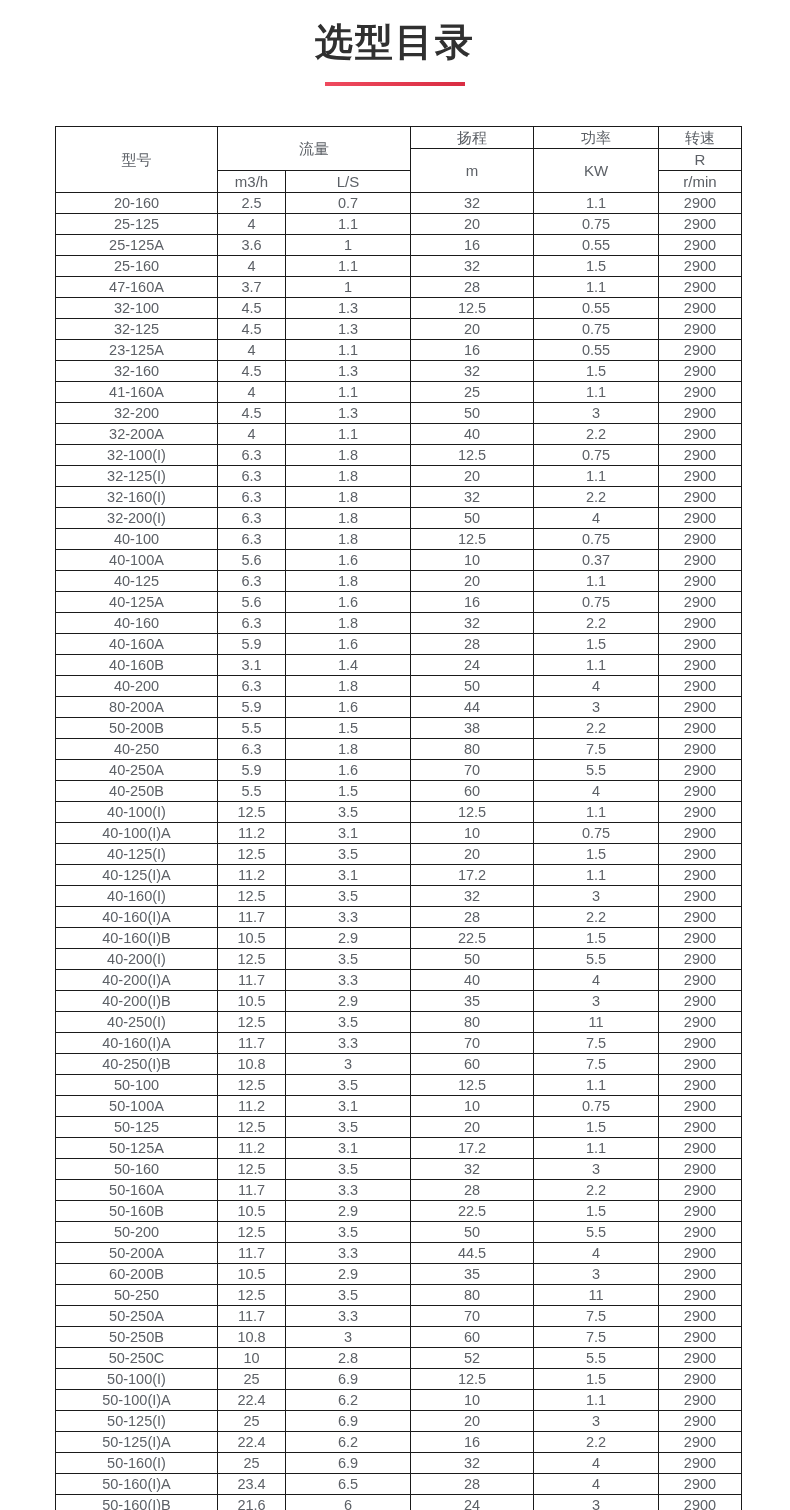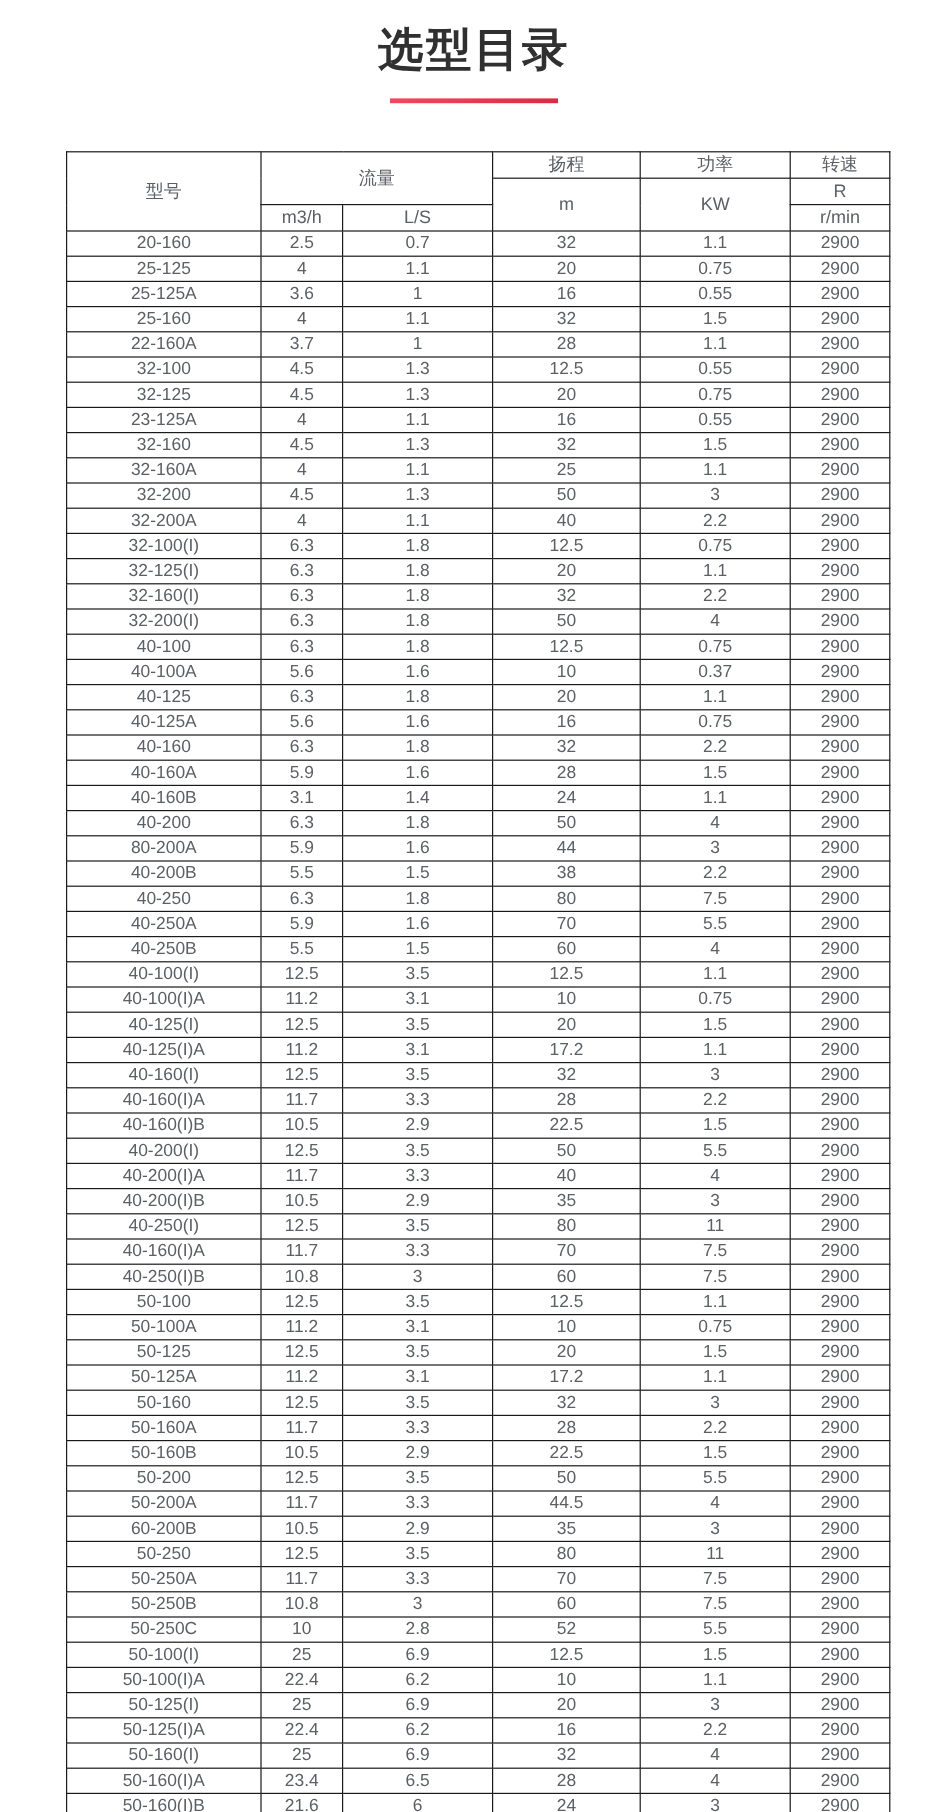--- a/index.html
+++ b/index.html
@@ -129,21 +129,21 @@
         </tr>
         <tr>
           <td>25-160</td>
           <td>4</td>
           <td>1.1</td>
           <td>32</td>
           <td>1.5</td>
           <td>2900</td>
         </tr>
         <tr>
-          <td>22-160A</td>
+          <td>47-160A</td>
           <td>3.7</td>
           <td>1</td>
           <td>28</td>
           <td>1.1</td>
           <td>2900</td>
         </tr>
         <tr>
           <td>32-100</td>
           <td>4.5</td>
           <td>1.3</td>
@@ -169,21 +169,21 @@
         </tr>
         <tr>
           <td>32-160</td>
           <td>4.5</td>
           <td>1.3</td>
           <td>32</td>
           <td>1.5</td>
           <td>2900</td>
         </tr>
         <tr>
-          <td>32-160A</td>
+          <td>41-160A</td>
           <td>4</td>
           <td>1.1</td>
           <td>25</td>
           <td>1.1</td>
           <td>2900</td>
         </tr>
         <tr>
           <td>32-200</td>
           <td>4.5</td>
           <td>1.3</td>
@@ -297,21 +297,21 @@
         </tr>
         <tr>
           <td>80-200A</td>
           <td>5.9</td>
           <td>1.6</td>
           <td>44</td>
           <td>3</td>
           <td>2900</td>
         </tr>
         <tr>
-          <td>40-200B</td>
+          <td>50-200B</td>
           <td>5.5</td>
           <td>1.5</td>
           <td>38</td>
           <td>2.2</td>
           <td>2900</td>
         </tr>
         <tr>
           <td>40-250</td>
           <td>6.3</td>
           <td>1.8</td>

